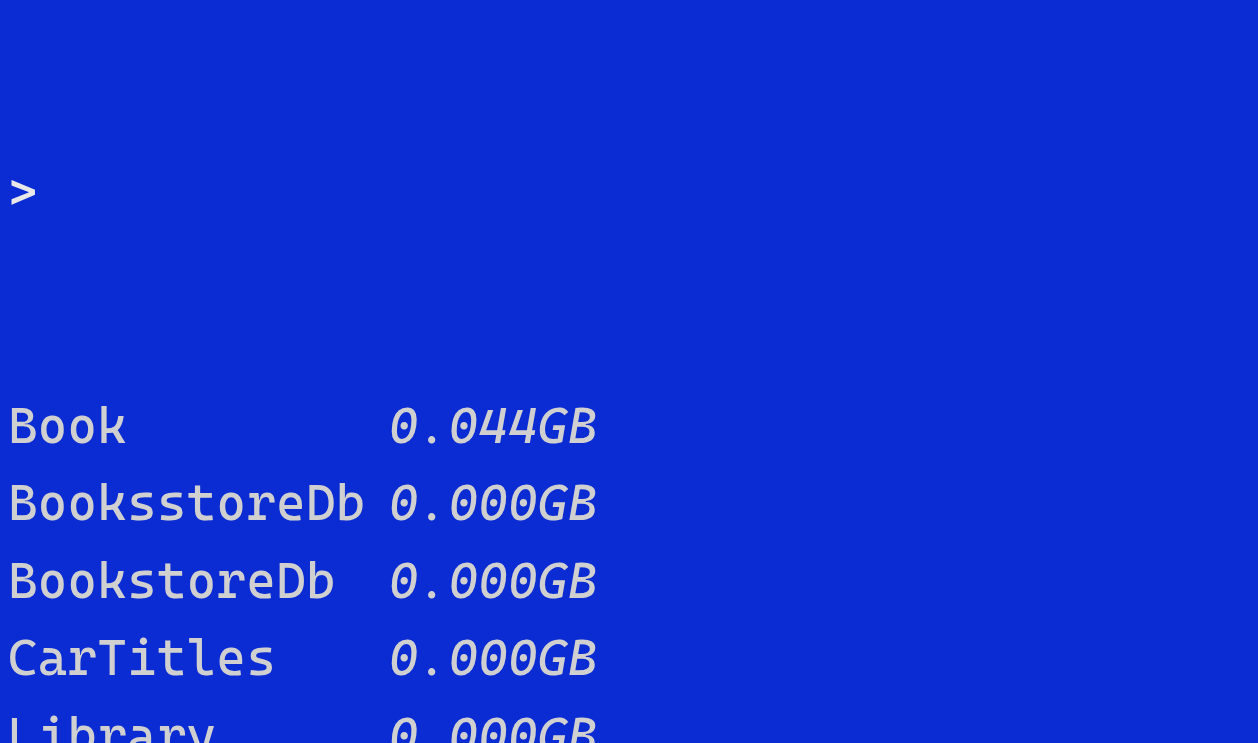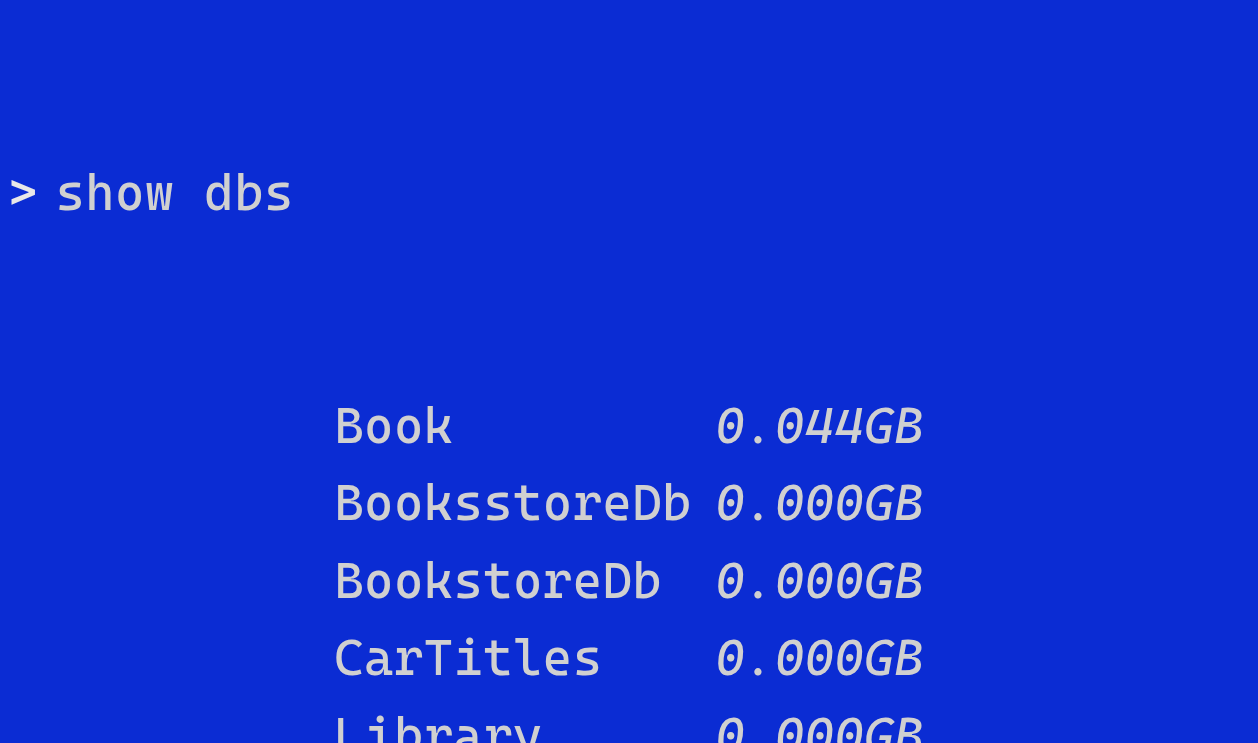--- a/index.html
+++ b/index.html
@@ -27,33 +27,31 @@
     }
     .prompt-symbol {
       color: #e8e8e8;
       padding-right: 0.6ch;
     }
     .command-text {
       color: #d0d0d0;
     }
     .db-row {
       display: flex;
-      justify-content: center;
     }
     .db-name {
       width: 13ch;
       color: #d0d0d0;
     }
     .db-size {
       color: #d0d0d0;
       font-style: italic;
     }
   </style>
 </head>
 <body>
 
 <div class="terminal">
   <div class="prompt-line">
     <span class="prompt-symbol">&gt;</span>
-    <span class="command-text">show dbs</span>
   </div>
   <div id="db-list"><div class="db-row"><span class="db-name">Book</span><span class="db-size">0.044GB</span></div><div class="db-row"><span class="db-name">BooksstoreDb</span><span class="db-size">0.000GB</span></div><div class="db-row"><span class="db-name">BookstoreDb</span><span class="db-size">0.000GB</span></div><div class="db-row"><span class="db-name">CarTitles</span><span class="db-size">0.000GB</span></div><div class="db-row"><span class="db-name">Library</span><span class="db-size">0.000GB</span></div></div>
 </div>
 
 </body></html>

